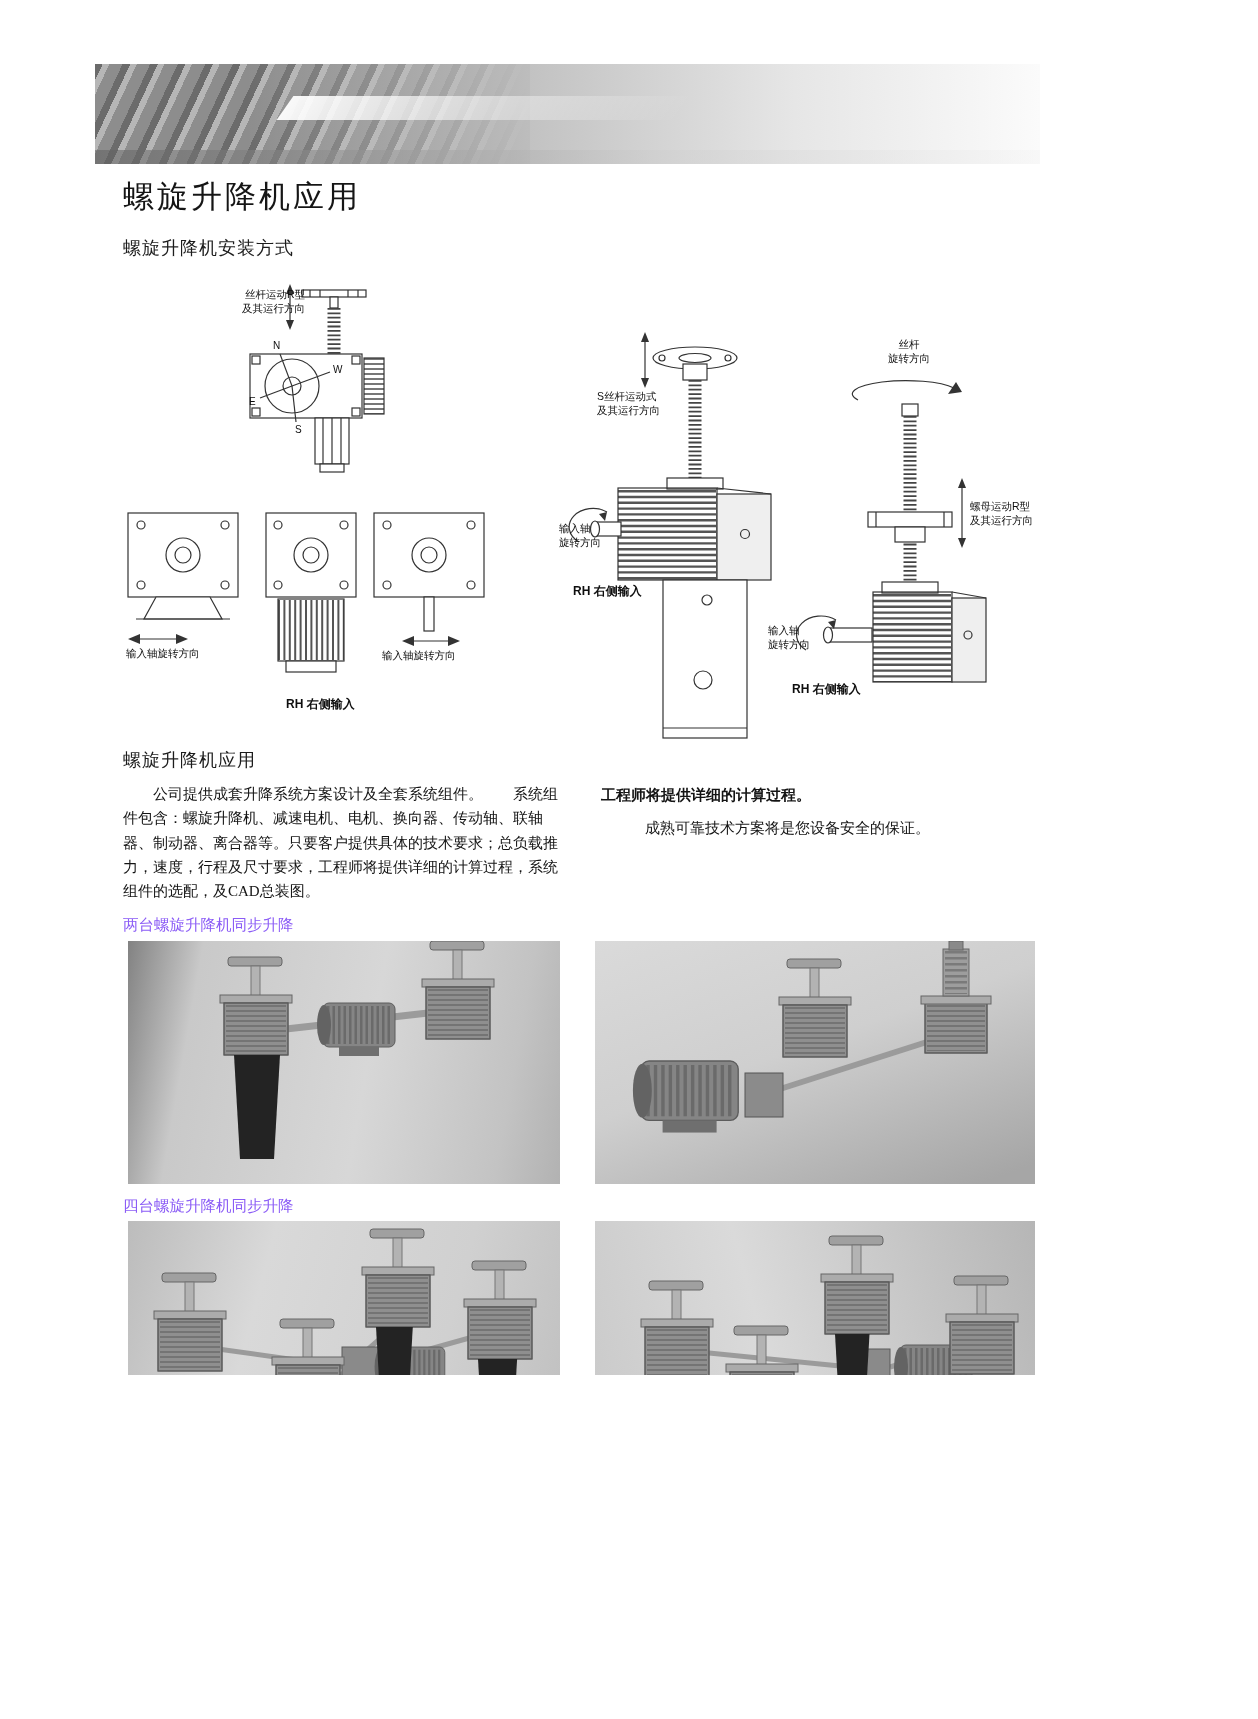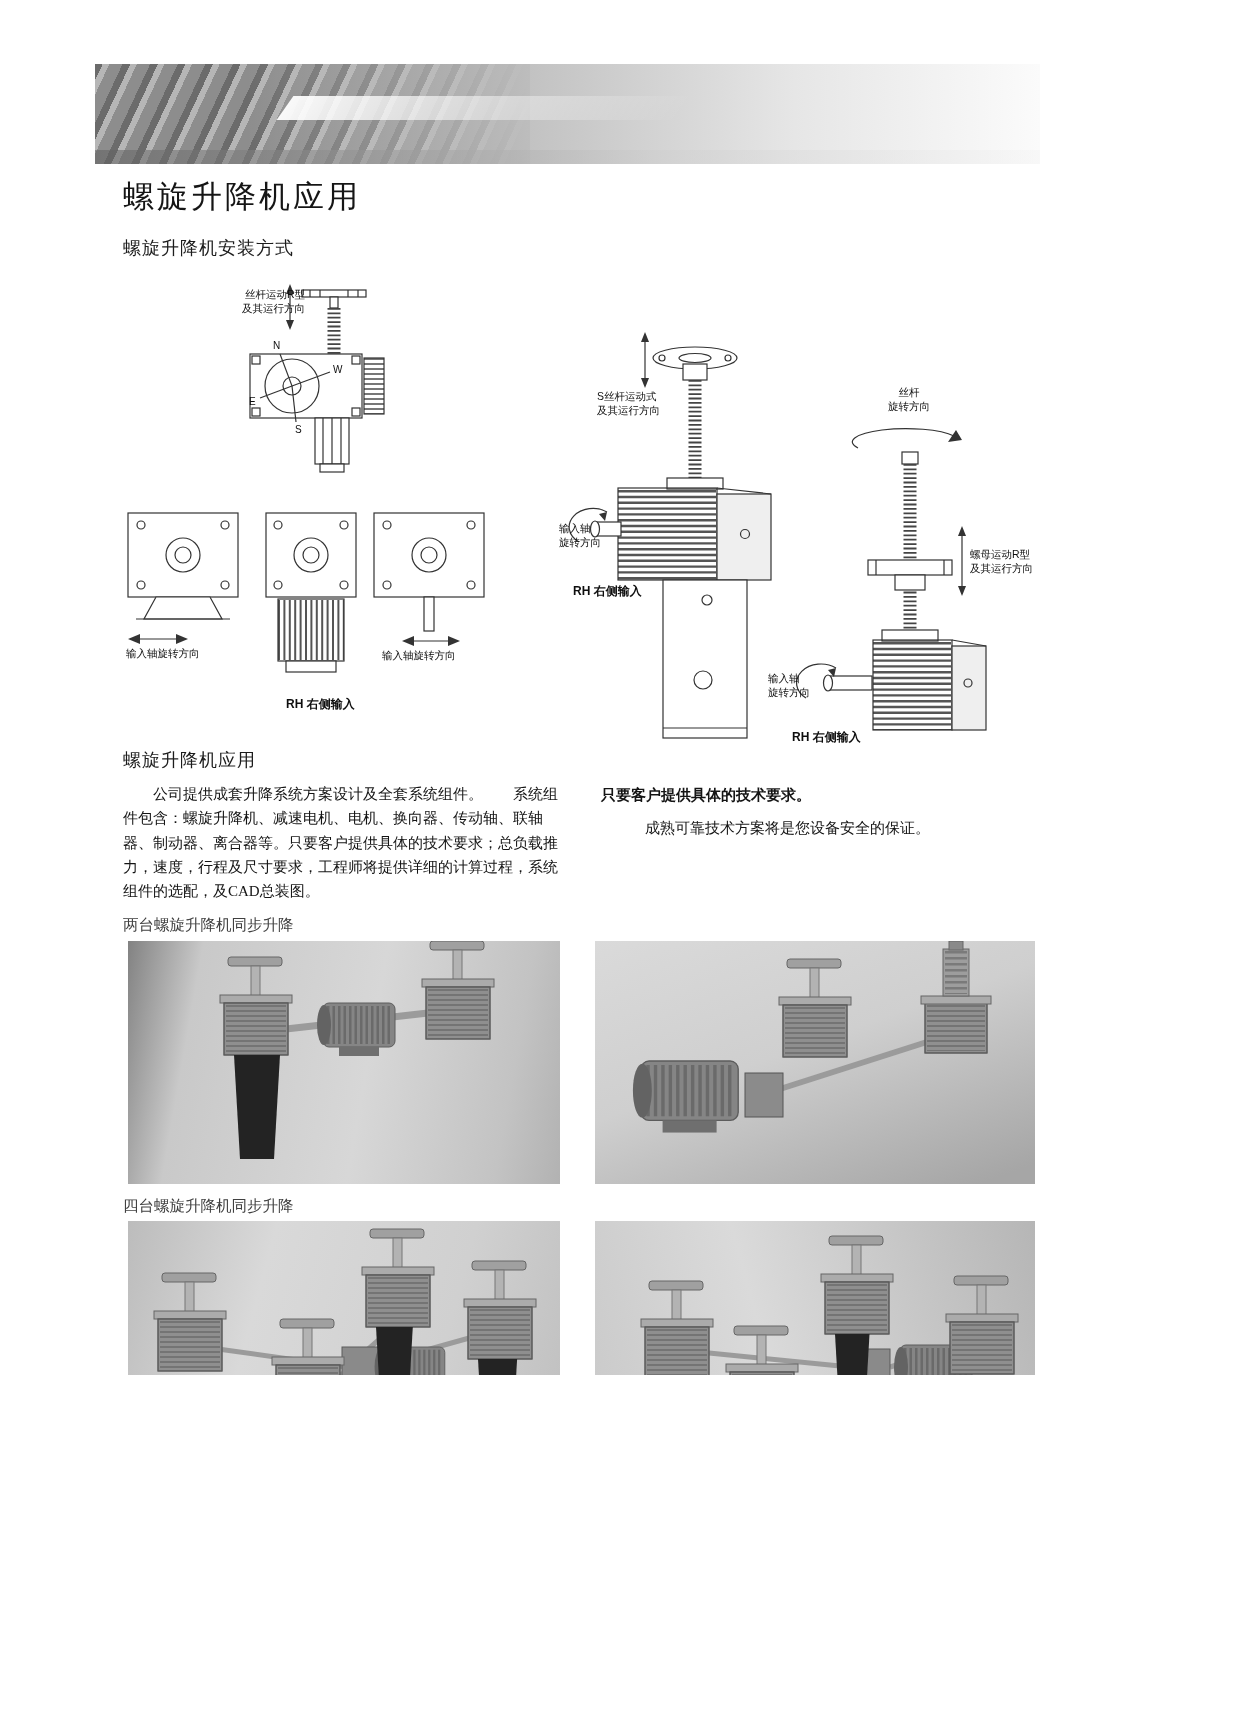--- a/index.html
+++ b/index.html
@@ -14,21 +14,21 @@
   .banner-fade{position:absolute;left:0;top:0;width:46%;height:100%;
           background:linear-gradient(to right,rgba(170,170,170,0) 35%,#bdbdbd 100%);}
   .banner-slash{position:absolute;left:190px;top:32px;width:400px;height:24px;
           background:linear-gradient(to right,rgba(255,255,255,.95),rgba(255,255,255,0));
           transform:skewX(-35deg);}
   .banner-bottom{position:absolute;left:0;bottom:0;width:100%;height:14px;
           background:linear-gradient(to right,#5f5f5f,#cfcfcf 60%,#f5f5f5);opacity:.55;}
 
   .page-title{position:absolute;left:123px;top:176px;font-size:31px;letter-spacing:3px;color:#151515;}
   .h-sub{position:absolute;font-size:18px;letter-spacing:1px;color:#1c1c1c;}
-  .h-small{position:absolute;font-size:15.5px;color:#404040;}
+  .h-small{position:absolute;font-size:15.5px;color:#8b5cf6;}
 
   .diagram{position:absolute;}
   .diagram svg{position:absolute;left:0;top:0;}
   .dlabel{position:absolute;font:10.5px/1.3 "Liberation Sans",sans-serif;color:#0e0e0e;white-space:pre-line;}
   .dlabel.bold{font-weight:700;font-size:12px;white-space:nowrap;}
   .compass{position:absolute;font:10px "Liberation Sans",sans-serif;color:#0e0e0e;}
 
   .para{position:absolute;font-size:15px;line-height:1.62;color:#141414;}
   .para.indent{text-indent:2em;}
   .para.bold-sans{font-family:"Liberation Sans",sans-serif;font-weight:700;}
@@ -194,21 +194,21 @@
         <line x1="108" y1="400" x2="192" y2="400"></line>
       </g>
     </svg>
     <div class="dlabel" style="left:42px;top:62px;">S丝杆运动式
 及其运行方向</div>
     <div class="dlabel" style="left:4px;top:194px;">输入轴
 旋转方向</div>
     <div class="dlabel bold" style="left:18px;top:256px;">RH 右侧输入</div>
   </div>
 
-  <div class="diagram" style="left:740px;top:330px;width:370px;height:380px;margin-top:48px;">
+  <div class="diagram" style="left:740px;top:330px;width:370px;height:380px;">
     <svg width="370" height="380" viewBox="0 0 370 380">
       <g class="ln">
         <path d="M118,70 A52,13 0 1 1 214,58" fill="none"></path>
         <polygon points="216,52 222,62 208,64" fill="#333" stroke="none"></polygon>
         <rect x="162" y="74" width="16" height="12" fill="#fff"></rect>
         <line x1="170" y1="86" x2="170" y2="258" stroke="#444" stroke-width="13" stroke-dasharray="1.8,2.6"></line>
         <rect x="128" y="182" width="84" height="15" fill="#fff"></rect>
         <line x1="136" y1="182" x2="136" y2="197"></line>
           <line x1="204" y1="182" x2="204" y2="197"></line>
         <rect x="155" y="197" width="30" height="15" fill="#fff"></rect>
@@ -231,21 +231,21 @@
 旋转方向</div>
     <div class="dlabel" style="left:230px;top:170px;">螺母运动R型
 及其运行方向</div>
     <div class="dlabel" style="left:28px;top:294px;">输入轴
 旋转方向</div>
     <div class="dlabel bold" style="left:52px;top:352px;">RH 右侧输入</div>
   </div>
 
   <div class="h-sub" style="left:123px;top:748px;">螺旋升降机应用</div>
   <div class="para indent" style="left:123px;top:782px;width:445px;">公司提供成套升降系统方案设计及全套系统组件。　　系统组件包含：螺旋升降机、减速电机、电机、换向器、传动轴、联轴器、制动器、离合器等。只要客户提供具体的技术要求；总负载推力，速度，行程及尺寸要求，工程师将提供详细的计算过程，系统组件的选配，及CAD总装图。</div>
-  <div class="para bold-sans" style="left:601px;top:783px;width:438px;">只要客户提供具体的技术要求。</div>
+  <div class="para bold-sans" style="left:601px;top:783px;width:438px;">工程师将提供详细的计算过程。</div>
   <div class="para" style="left:601px;top:816px;width:438px;margin-left:44px;">成熟可靠技术方案将是您设备安全的保证。</div>
 
   <div class="h-small" style="left:123px;top:915px;">两台螺旋升降机同步升降</div>
 
   <div class="photo p1" style="left:128px;top:941px;width:432px;height:243px;">
     <svg width="432" height="243" viewBox="0 0 432 243">
       <line x1="158" y1="88" x2="300" y2="72" stroke="#9b9b9b" stroke-width="7"></line>
       <use href="#jack-unit" transform="translate(96,16)"></use>
       <use href="#dark-prism" transform="translate(106,114)"></use>
       <use href="#motor-h" transform="translate(195,62)"></use>

